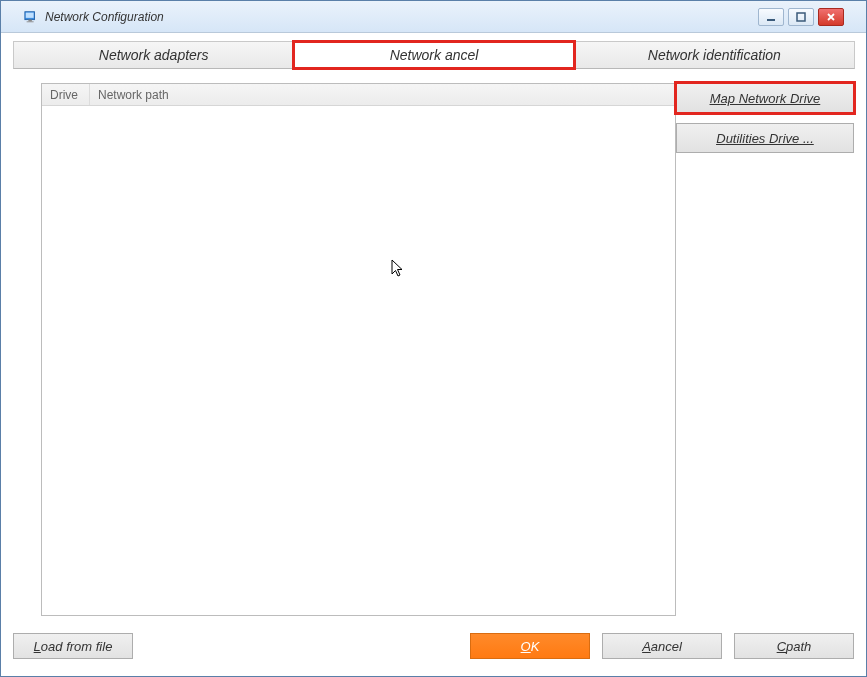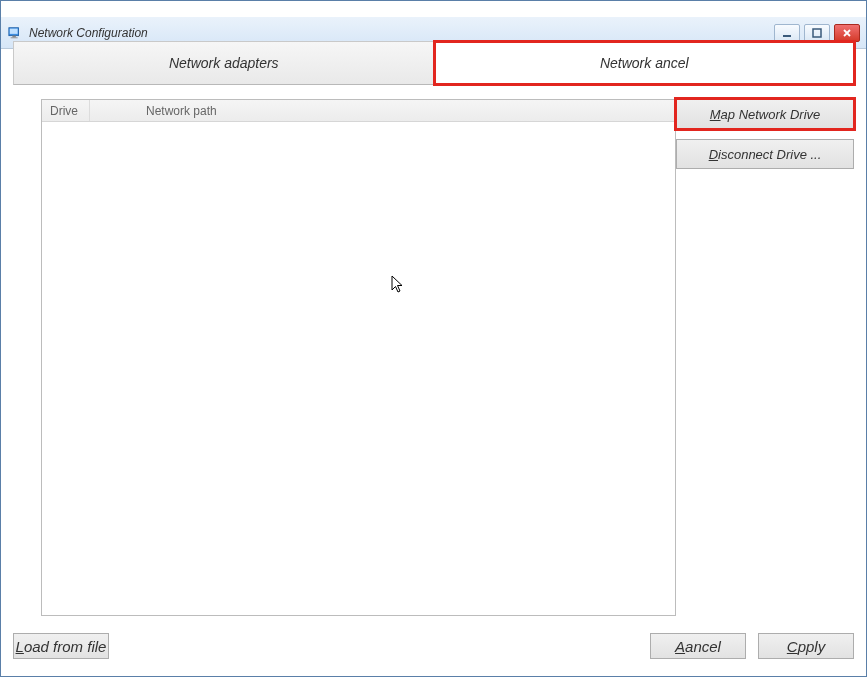--- a/index.html
+++ b/index.html
@@ -17,23 +17,22 @@
     width: 867px; height: 677px;
     border: 1px solid #5a7fa8;
     display: flex; flex-direction: column;
     background: #fff;
   }
   .titlebar {
     height: 32px;
     background: linear-gradient(#eaf2fb, #d6e6f7);
     border-bottom: 1px solid #b9c9da;
     display: flex; align-items: center;
-    padding: 0 4px;
+    padding: 0 20px;
     font-style: normal;
-    margin-top: 16px;
   }
   .titlebar-icon {
     width: 16px; height: 16px;
     margin: 0 6px 0 2px;
     display: flex; align-items: center; justify-content: center;
   }
   .titlebar-icon svg { width: 14px; height: 14px; }
   .titlebar-text { font-size: 12px; color: #333; font-style: italic; }
   .titlebar-spacer { flex: 1; }
   .win-buttons { display: flex; gap: 4px; padding-right: 2px; }
@@ -67,21 +66,21 @@
   }
   .tabstrip::after {
     content: "";
     position: absolute;
     left: 0; right: 0; bottom: 0;
     height: 1px;
     background: #b8b8b8;
   }
   .tab {
     flex: 1;
-    height: 44px;
+    height: 28px;
     display: flex; align-items: center; justify-content: center;
     border: 1px solid #c9c9c9;
     border-bottom: 1px solid #b8b8b8;
     background: linear-gradient(#f6f6f6, #e9e9e9);
     font-size: 14px;
     color: #333;
     z-index: 1;
     margin-right: -1px;
   }
   .tab.active {
@@ -117,21 +116,21 @@
     font-style: normal;
     font-size: 12px;
     color: #666;
   }
   .col {
     padding: 3px 8px;
     border-right: 1px solid #dcdcdc;
     display: flex; align-items: center;
   }
   .col-drive { width: 48px; }
-  .col-path { flex: 1; border-right: none; margin-left: 48px; }
+  .col-path { flex: 1; border-right: none; }
   .list-body {
     flex: 1;
     position: relative;
   }
   .cursor {
     position: absolute;
     width: 14px; height: 20px;
   }
   .cursor svg { width: 14px; height: 20px; }
 
@@ -141,40 +140,41 @@
     gap: 10px;
   }
   .btn {
     height: 30px;
     border: 1px solid #adadad;
     background: linear-gradient(#f0f0f0, #e2e2e2);
     display: flex; align-items: center; justify-content: center;
     font-size: 13px;
     color: #333;
     padding: 0 6px;
+    text-decoration: underline;
   }
   .btn .ul { text-decoration: underline; }
   .btn.highlight {
     outline: 3px solid #e2261f;
     outline-offset: -1px;
   }
 
   .bottombar {
     height: 48px;
     display: flex; align-items: center;
     gap: 12px;
     padding-top: 12px;
   }
   .bottombar .spacer { flex: 1; }
   .bbtn {
-    width: 96px; height: 26px;
+    width: 120px; height: 26px;
     border: 1px solid #adadad;
     background: linear-gradient(#f0f0f0, #e2e2e2);
     display: flex; align-items: center; justify-content: center;
-    font-size: 15px;
+    font-size: 13px;
     color: #333;
   }
   .bbtn .ul { text-decoration: underline; }
   .bbtn.primary {
     background: linear-gradient(#ff8a2a, #ff7a12);
     border-color: #d96c10;
     color: #fff;
   }
 </style>
 </head>
@@ -214,20 +214,23 @@
 
   <div class="client">
 
     <div class="tabstrip">
       <div class="tab">
         <span>Network adapters</span>
       </div>
       <div class="tab active highlight">
         <span>Network ancel</span>
       </div>
+      <div class="tab">
+        <span>Network identification</span>
+      </div>
     </div>
 
     <div class="tabpage">
 
       <div class="list-pane">
         <div class="list-header">
           <div class="col col-drive">Drive</div>
           <div class="col col-path">Network path</div>
         </div>
         <div class="list-body">
@@ -237,33 +240,36 @@
             </svg>
           </div>
         </div>
       </div>
 
       <div class="side-buttons">
         <div class="btn highlight">
           <span><span class="ul">M</span><span>ap Network Drive</span></span>
         </div>
         <div class="btn">
-          <span><span class="ul">D</span><span>isconnect Drive ...</span></span>
+          <span><span class="ul">D</span><span>utilities Drive ...</span></span>
         </div>
       </div>
 
     </div>
 
     <div class="bottombar">
       <div class="bbtn">
         <span><span class="ul">L</span><span>oad from file</span></span>
       </div>
       <div class="spacer"></div>
+      <div class="bbtn primary">
+        <span><span class="ul">O</span><span>K</span></span>
+      </div>
       <div class="bbtn">
         <span><span class="ul">A</span><span>ancel</span></span>
       </div>
       <div class="bbtn">
-        <span><span class="ul">C</span><span>pply</span></span>
+        <span><span class="ul">C</span><span>path</span></span>
       </div>
     </div>
 
   </div>
 </div>
 
 </body></html>

